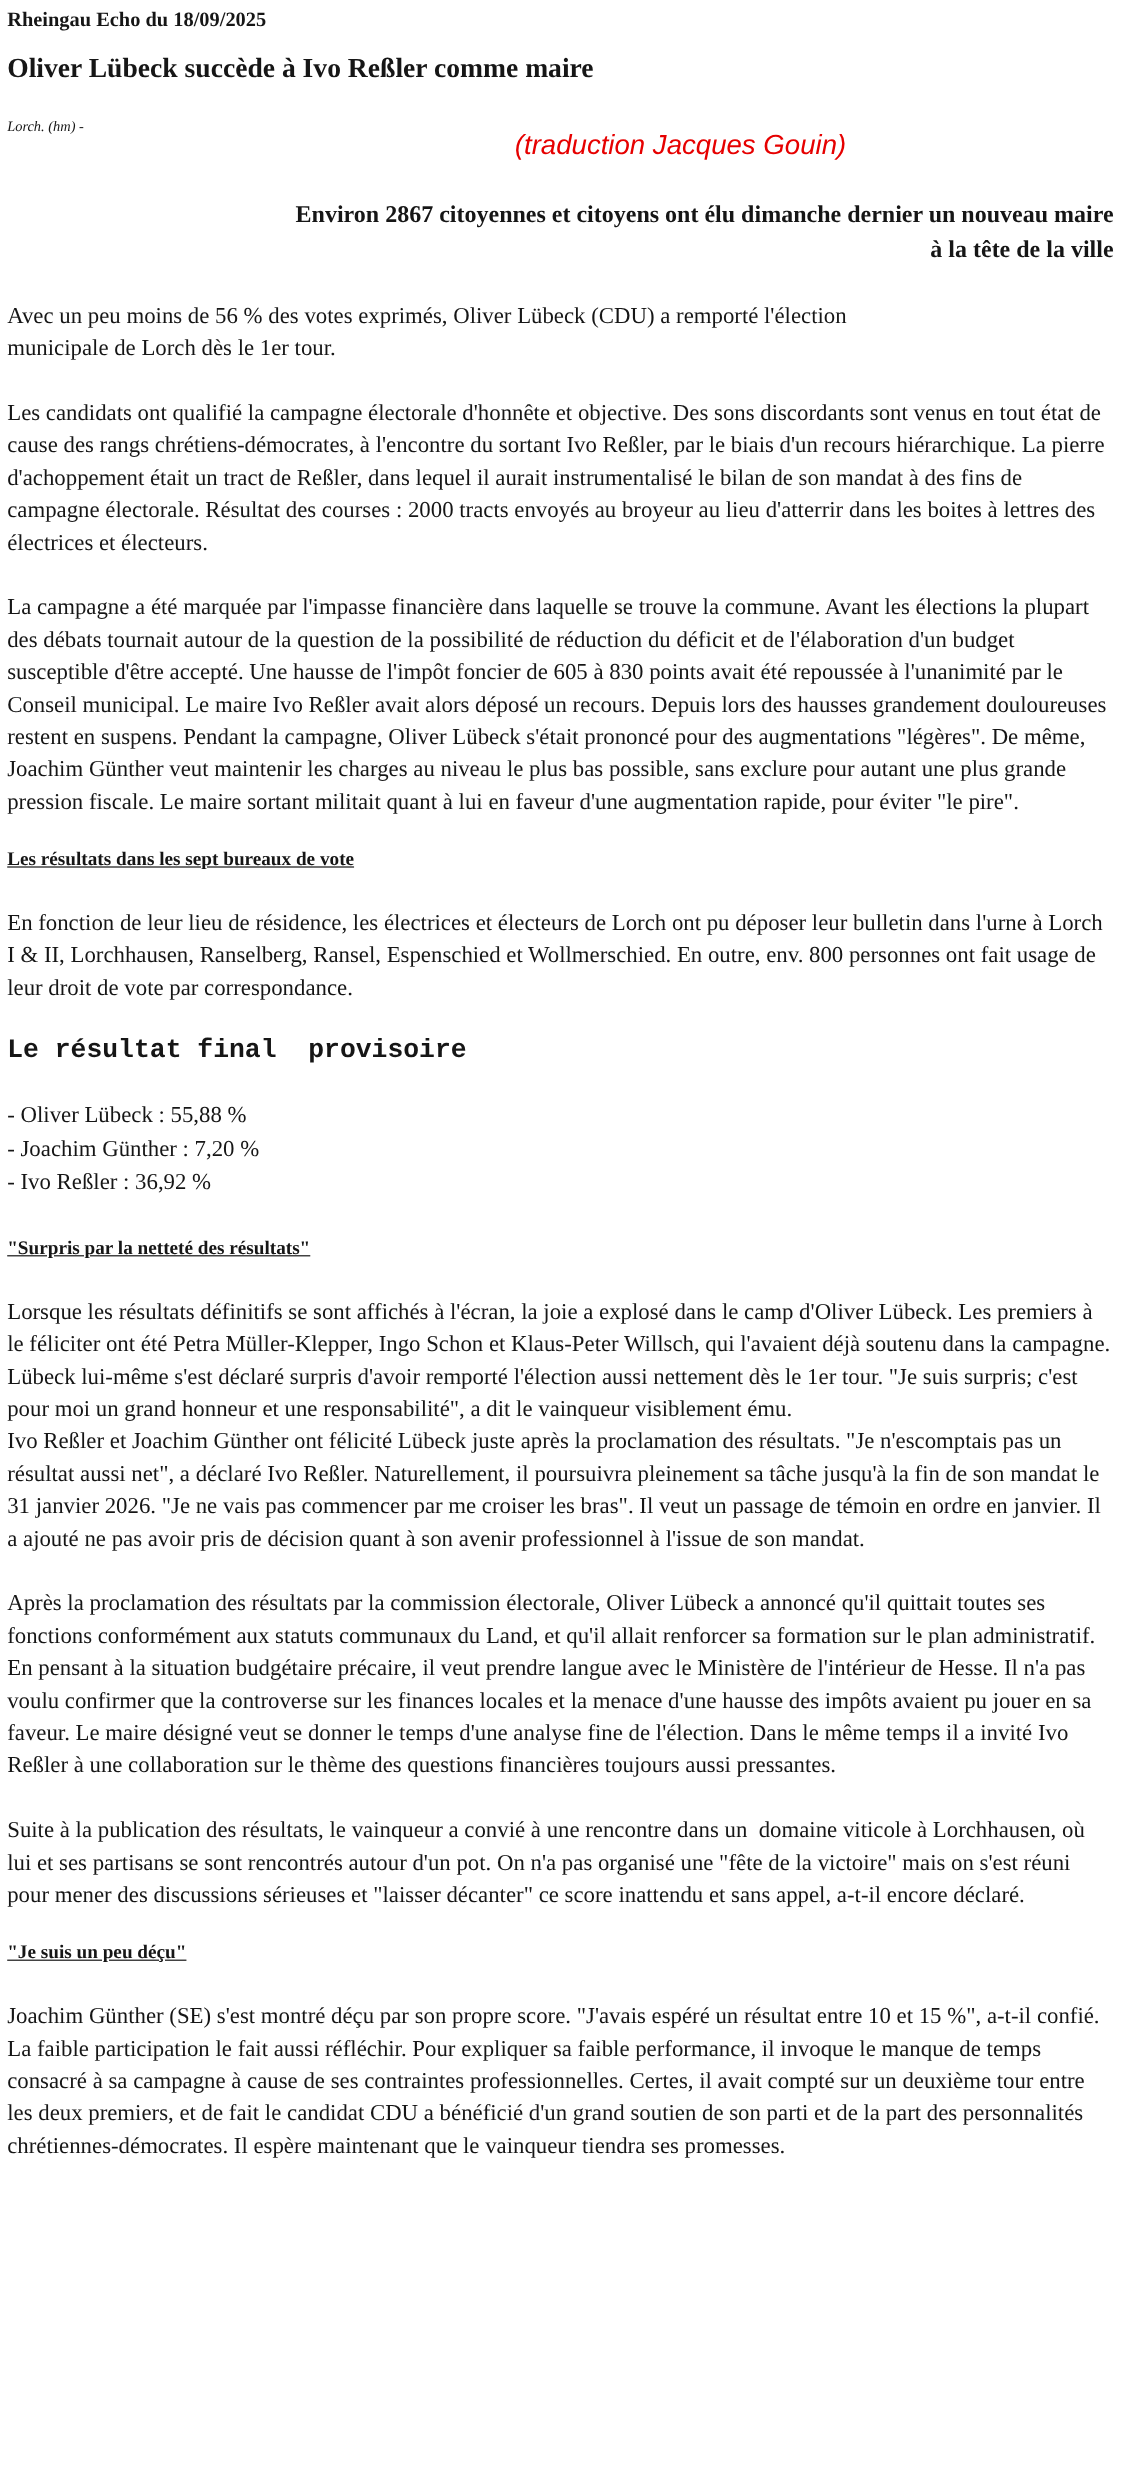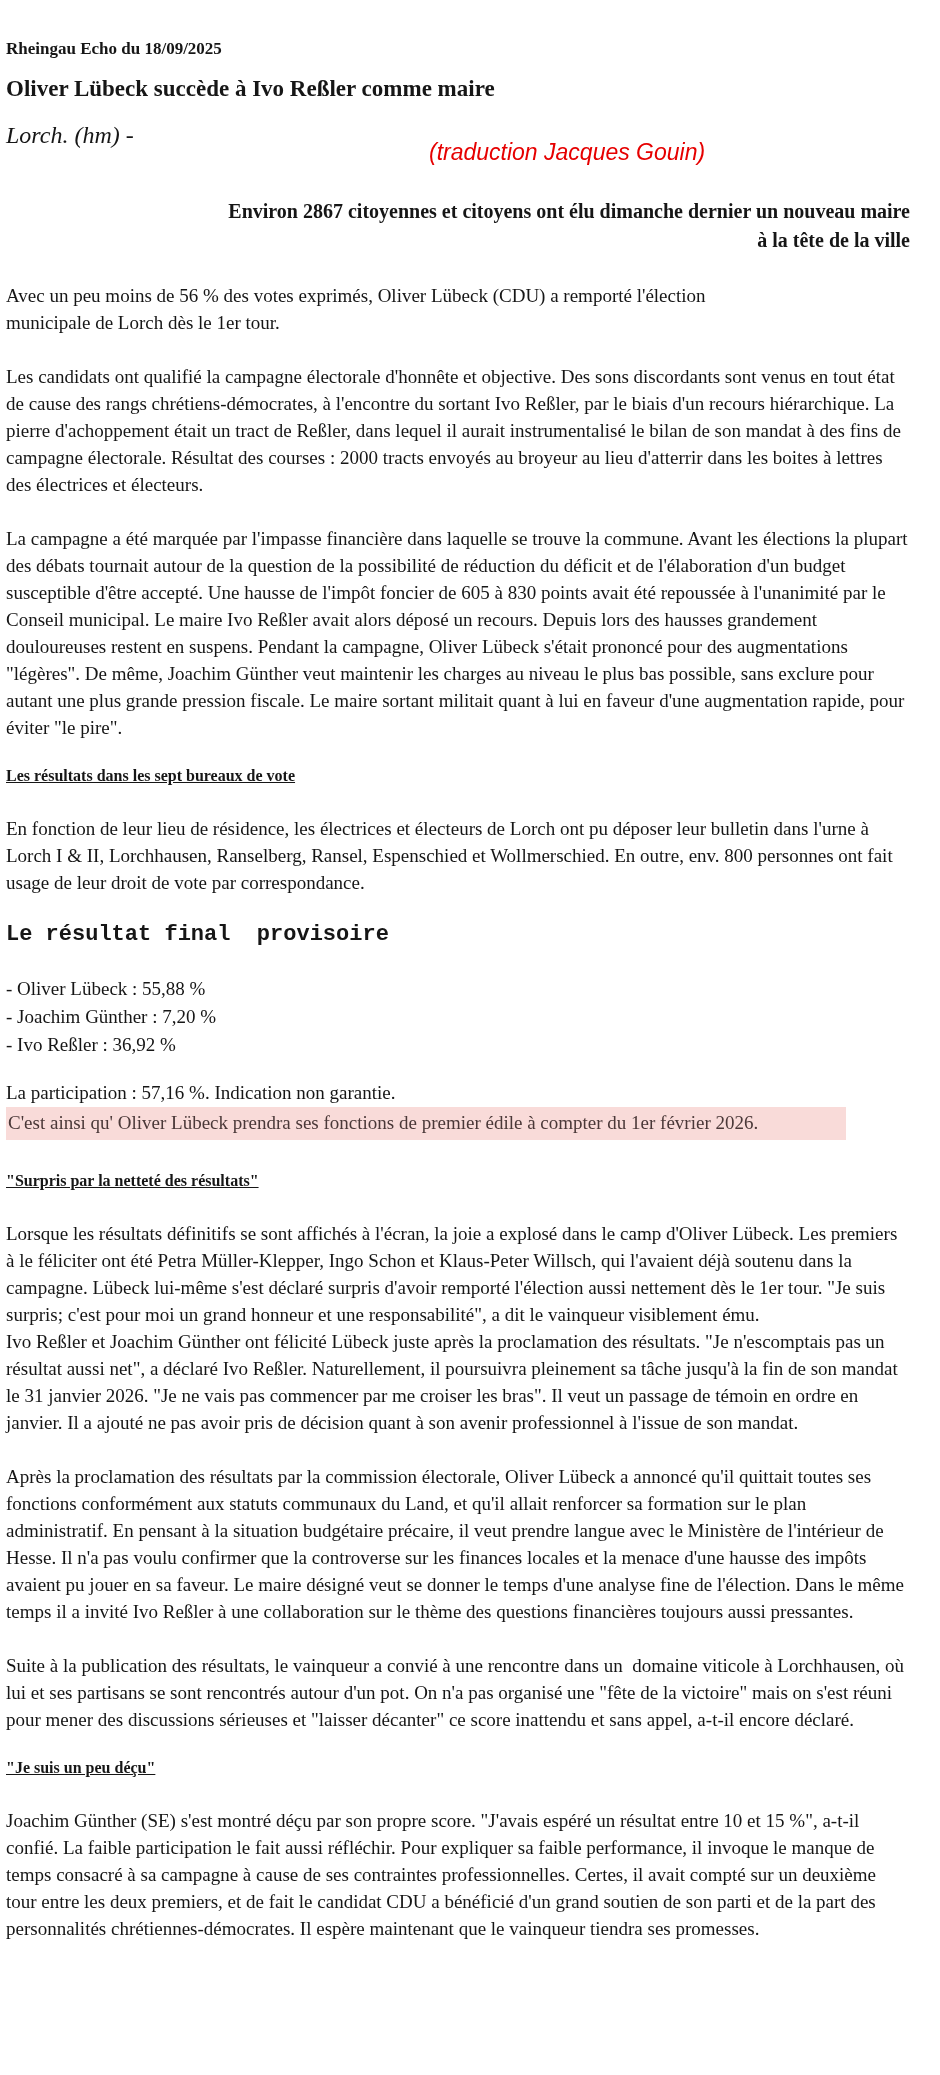--- a/index.html
+++ b/index.html
@@ -9,21 +9,21 @@
     --body-text:#161616;
   }
   html,body{margin:0;padding:0;background:#ffffff;}
   body{
     width:940px;
     font-family:"Liberation Serif","DejaVu Serif",serif;
     font-size:19px;
     line-height:27px;
     color:var(--body-text);
   }
-  .page{padding:6px 30px 28px 6px;margin-top:32px;}
+  .page{padding:6px 12px 28px 6px;}
 
   .masthead{
     font-size:17px;
     line-height:22px;
     font-weight:700;
     white-space:pre-wrap;
   }
   .title{
     font-size:23px;
     line-height:30px;
@@ -31,21 +31,21 @@
     margin:14px 0 0 0;
     white-space:pre-wrap;
   }
   .byline-row{
     position:relative;
     margin-top:18px;
     height:50px;
   }
   .dateline{
     font-style:italic;
-    font-size:24px;
+    font-size:12px;
     white-space:pre-wrap;
   }
   .credit{
     position:absolute;
     left:423px;
     top:17px;
     font-family:"Liberation Sans","DejaVu Sans",sans-serif;
     font-style:italic;
     font-size:23px;
     color:var(--accent);
@@ -121,21 +121,20 @@
   <p class="para">En fonction de leur lieu de résidence, les électrices et électeurs de Lorch ont pu déposer leur bulletin dans l'urne à Lorch I &amp; II, Lorchhausen, Ranselberg, Ransel, Espenschied et Wollmerschied. En outre, env. 800 personnes ont fait usage de leur droit de vote par correspondance.</p>
 
   <h3 class="result-heading">Le résultat final  provisoire</h3>
 
   <div class="result-list">
     <div class="result-item">- Oliver Lübeck : 55,88 %</div>
     <div class="result-item">- Joachim Günther : 7,20 %</div>
     <div class="result-item">- Ivo Reßler : 36,92 %</div>
   </div>
 
-  <p class="participation-block"><span>La participation : 57,16 %. Indication non garantie.</span><br><mark class="highlight">C'est ainsi qu' Oliver Lübeck prendra ses fonctions de premier édile à compter du 1er février 2026.</mark></p>
 
   <h3 class="section-heading" style="margin-top:28px;">"Surpris par la netteté des résultats"</h3>
 
   <p class="para"><span>Lorsque les résultats définitifs se sont affichés à l'écran, la joie a explosé dans le camp d'Oliver Lübeck. Les premiers à le féliciter ont été Petra Müller-Klepper, Ingo Schon et Klaus-Peter Willsch, qui l'avaient déjà soutenu dans la campagne. Lübeck lui-même s'est déclaré surpris d'avoir remporté l'élection aussi nettement dès le 1er tour. "Je suis surpris; c'est pour moi un grand honneur et une responsabilité", a dit le vainqueur visiblement ému.</span><br><span>Ivo Reßler et Joachim Günther ont félicité Lübeck juste après la proclamation des résultats. "Je n'escomptais pas un résultat aussi net", a déclaré Ivo Reßler. Naturellement, il poursuivra pleinement sa tâche jusqu'à la fin de son mandat le 31 janvier 2026. "Je ne vais pas commencer par me croiser les bras". Il veut un passage de témoin en ordre en janvier. Il a ajouté ne pas avoir pris de décision quant à son avenir professionnel à l'issue de son mandat.</span></p>
 
   <p class="para">Après la proclamation des résultats par la commission électorale, Oliver Lübeck a annoncé qu'il quittait toutes ses fonctions conformément aux statuts communaux du Land, et qu'il allait renforcer sa formation sur le plan administratif. En pensant à la situation budgétaire précaire, il veut prendre langue avec le Ministère de l'intérieur de Hesse. Il n'a pas voulu confirmer que la controverse sur les finances locales et la menace d'une hausse des impôts avaient pu jouer en sa faveur. Le maire désigné veut se donner le temps d'une analyse fine de l'élection. Dans le même temps il a invité Ivo Reßler à une collaboration sur le thème des questions financières toujours aussi pressantes.</p>
 
   <p class="para">Suite à la publication des résultats, le vainqueur a convié à une rencontre dans un  domaine viticole à Lorchhausen, où lui et ses partisans se sont rencontrés autour d'un pot. On n'a pas organisé une "fête de la victoire" mais on s'est réuni pour mener des discussions sérieuses et "laisser décanter" ce score inattendu et sans appel, a-t-il encore déclaré.</p>
 
   <h3 class="section-heading" style="margin-bottom:16px;">"Je suis un peu déçu"</h3>

